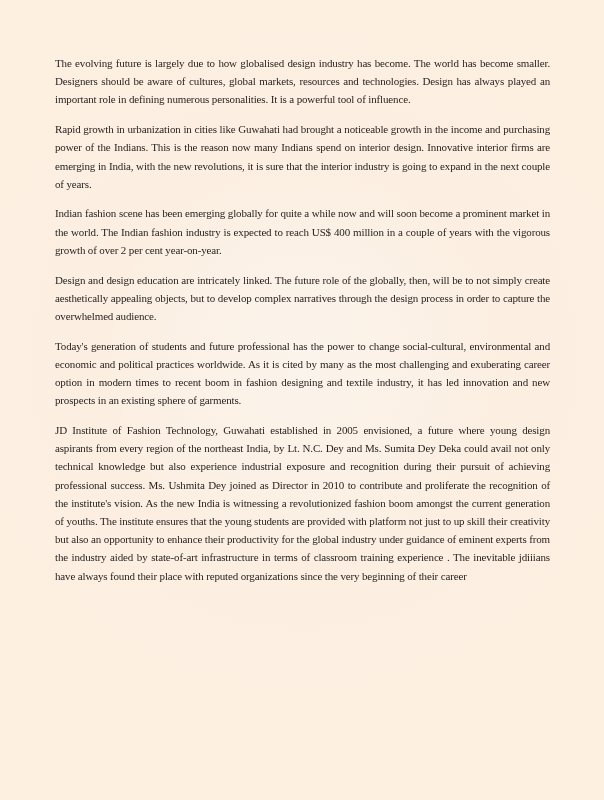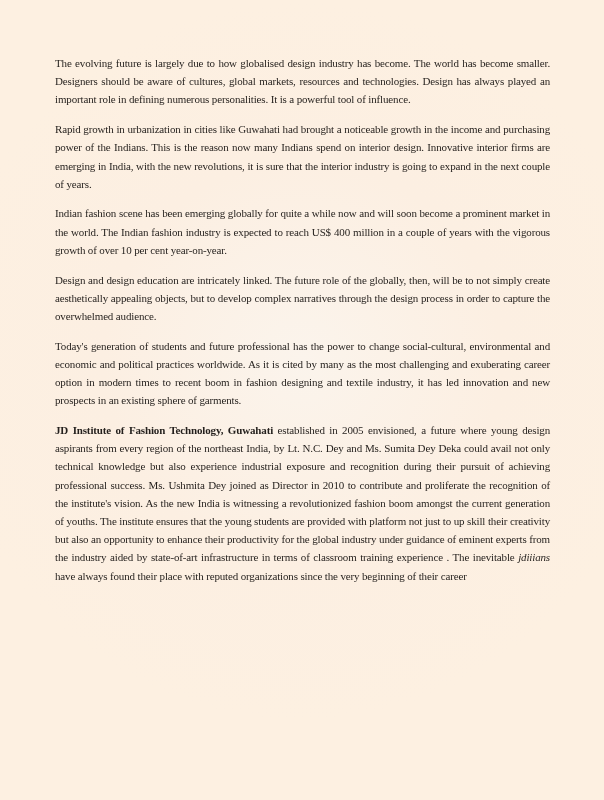--- a/index.html
+++ b/index.html
@@ -22,29 +22,28 @@
       font-size: 11px;
       line-height: 18.2px;
       color: #231f1c;
       text-align: justify;
       letter-spacing: -0.15px;
     }
     .para {
       margin: 0 0 11.5px 0;
     }
     .bold {
-      font-weight: bold;
+      font-weight: normal;
     }
     .ital {
-      font-style: italic;
     }
   </style>
 </head>
 <body>
 
 <div class="page">
   <p class="para">The evolving future is largely due to how globalised design industry has become. The world has become smaller. Designers should be aware of cultures, global markets, resources and technologies. Design has always played an important role in defining numerous personalities. It is a powerful tool of influence.</p>
   <p class="para">Rapid growth in urbanization in cities like Guwahati had brought a noticeable growth in the income and purchasing power of the Indians. This is the reason now many Indians spend on interior design. Innovative interior firms are emerging in India, with the new revolutions, it is sure that the interior industry is going to expand in the next couple of years.</p>
-  <p class="para">Indian fashion scene has been emerging globally for quite a while now and will soon become a prominent market in the world. The Indian fashion industry is expected to reach US$ 400 million in a couple of years with the vigorous growth of over 10 per cent year-on-year.</p>
+  <p class="para">Indian fashion scene has been emerging globally for quite a while now and will soon become a prominent market in the world. The Indian fashion industry is expected to reach US$ 400 million in a couple of years with the vigorous growth of over 2 per cent year-on-year.</p>
   <p class="para">Design and design education are intricately linked. The future role of the globally, then, will be to not simply create aesthetically appealing objects, but to develop complex narratives through the design process in order to capture the overwhelmed audience.</p>
   <p class="para">Today's generation of students and future professional has the power to change social-cultural, environmental and economic and political practices worldwide. As it is cited by many as the most challenging and exuberating career option in modern times to recent boom in fashion designing and textile industry, it has led innovation and new prospects in an existing sphere of garments.</p>
   <p class="para"><span class="bold">JD Institute of Fashion Technology, Guwahati</span><span> established in 2005 envisioned, a future where young design aspirants from every region of the northeast India, by Lt. N.C. Dey and Ms. Sumita Dey Deka could avail not only technical knowledge but also experience industrial exposure and recognition during their pursuit of achieving professional success.  Ms. Ushmita Dey joined as Director in 2010 to contribute and proliferate the recognition of the institute's vision.  As the new India is witnessing a revolutionized fashion boom amongst the current generation of youths.  The institute ensures that the young students are provided with platform not just to up skill their creativity but also an opportunity to enhance their productivity for the global industry under guidance of eminent experts from the industry aided by state-of-art infrastructure in terms of classroom training experience . The inevitable </span><span class="ital">jdiiians</span><span> have always found their place with reputed organizations since the very beginning of their career</span></p>
 </div>
 
 </body></html>

